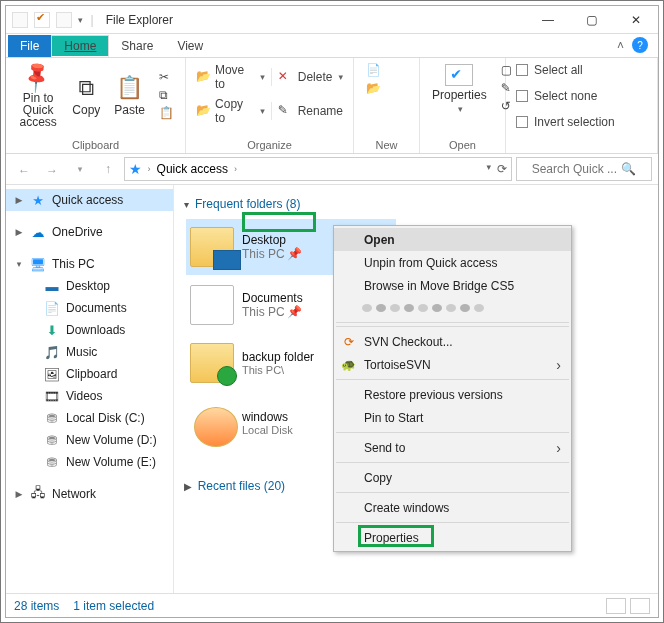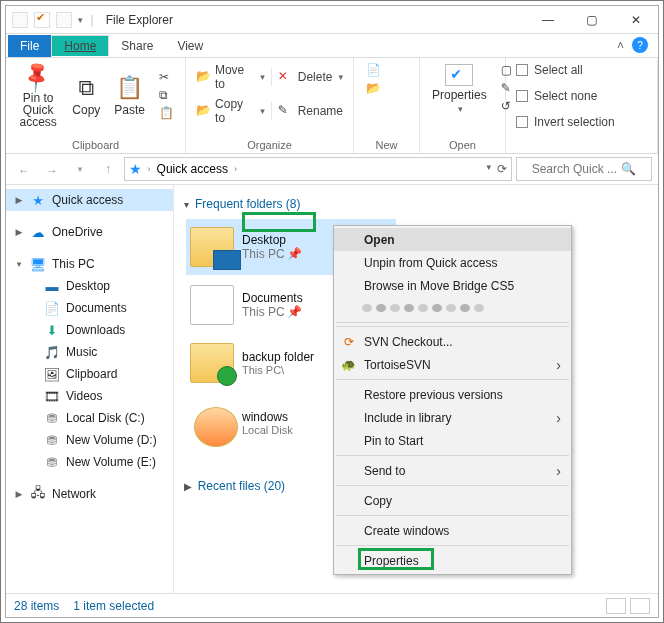--- a/index.html
+++ b/index.html
@@ -432,21 +432,20 @@
     <div class="ctx-item">
           <span class="ctx-ico svn">⟳</span>
           <span>SVN Checkout...</span>
         </div>
     <div class="ctx-item ctx-sub">
           <span class="ctx-ico">🐢</span>
           <span>TortoiseSVN</span>
         </div>
     <div class="ctx-sep"></div>
     <div class="ctx-item">Restore previous versions</div>
-    <div class="ctx-item ctx-sub">Include in library</div>
     <div class="ctx-item">Pin to Start</div>
     <div class="ctx-sep"></div>
     <div class="ctx-item ctx-sub">Send to</div>
     <div class="ctx-sep"></div>
     <div class="ctx-item">Copy</div>
     <div class="ctx-sep"></div>
     <div class="ctx-item">Create windows</div>
     <div class="ctx-sep"></div>
     <div class="ctx-item" style="position:relative;">
       <span>Properties</span>

